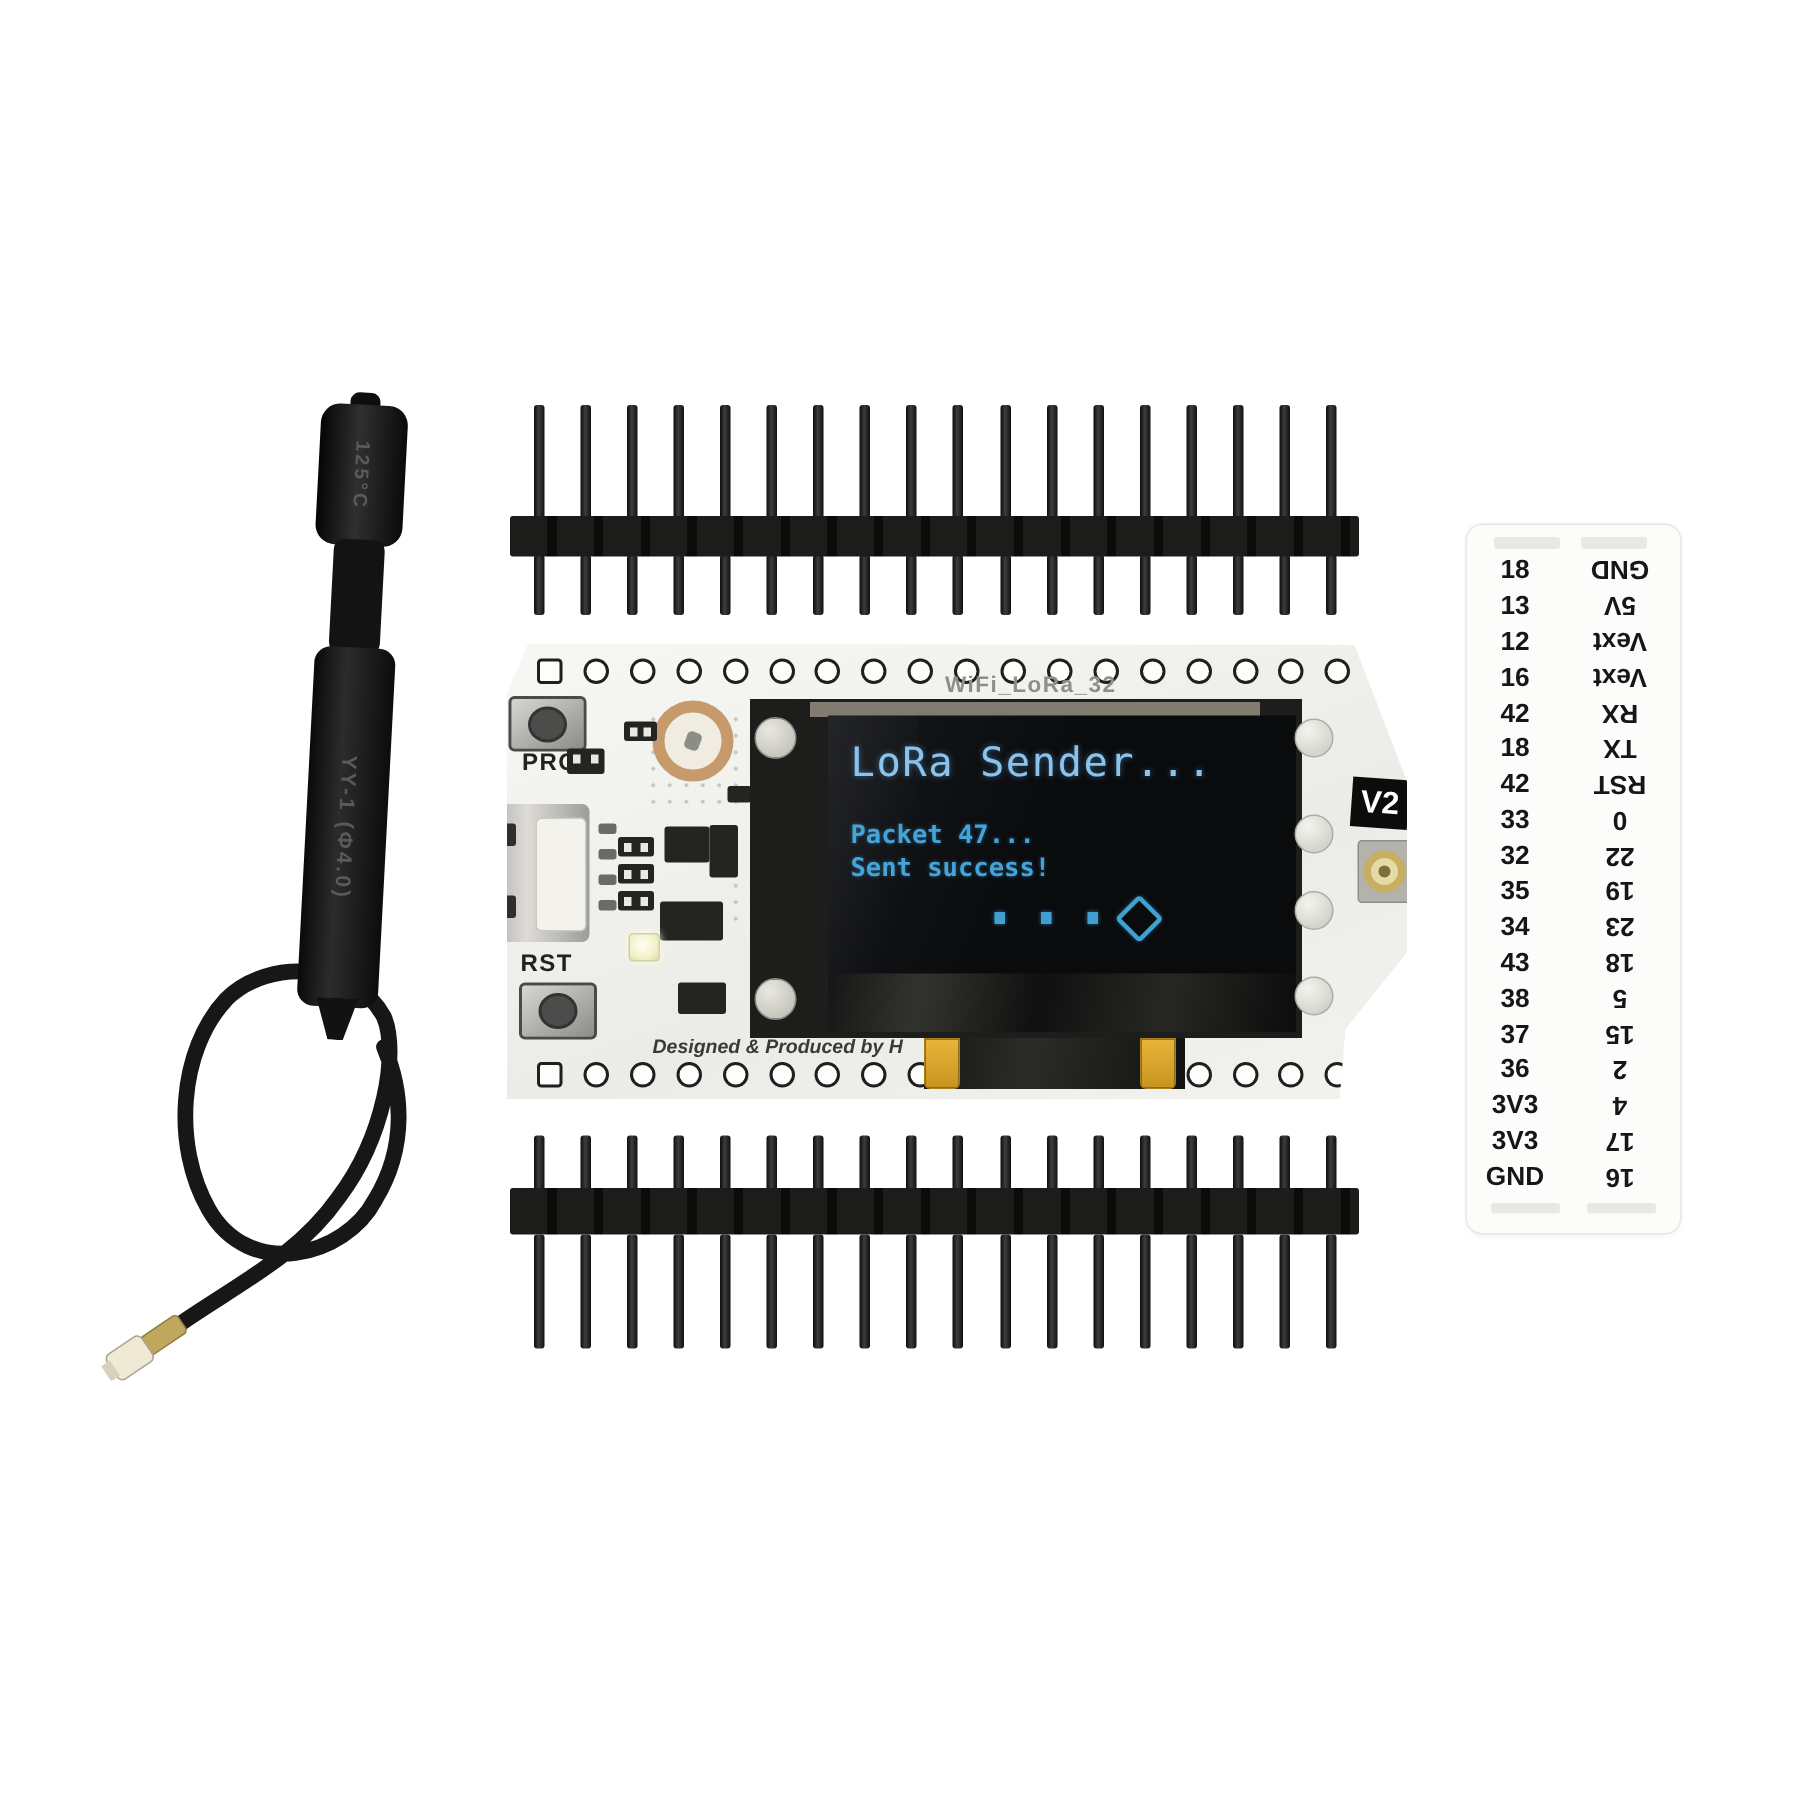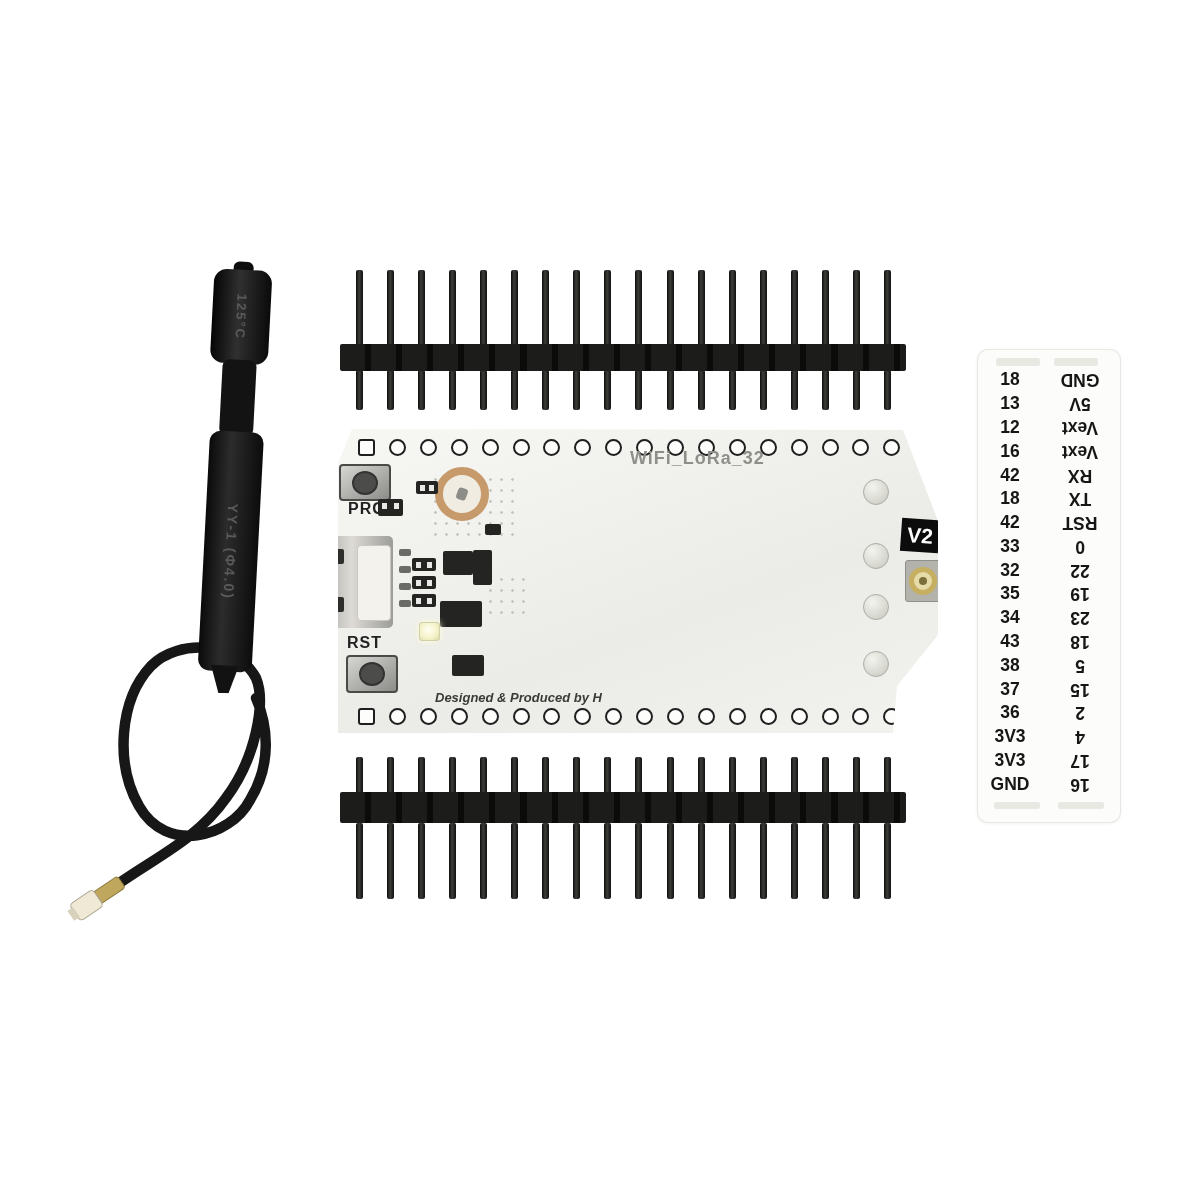--- a/index.html
+++ b/index.html
@@ -56,21 +56,21 @@
   .usb-core{position:absolute;left:28px;top:9px;width:32px;height:74px;border-radius:4px;
             background:#f3f2ec;border:1px solid #c9c9c4;}
   .usb-slot{position:absolute;left:3px;width:12px;height:15px;background:#2e2e2c;border-radius:2px;}
   .usb-pin{position:absolute;width:12px;height:7px;background:#6a6a66;border-radius:2px;}
   .coil{left:100px;top:38px;width:54px;height:54px;border-radius:50%;
         border:8px solid #c79a6b;background:#f1ece2;box-sizing:border-box;}
   .coil::after{content:"";position:absolute;left:14px;top:13px;width:10px;height:12px;
         background:#8c8c88;border-radius:3px;transform:rotate(20deg);}
   .via-field{background-image:radial-gradient(#b6b6b0 1.2px,transparent 1.5px);
         background-size:11px 11px;opacity:.75;}
-  .silk{font-size:18px;font-weight:bold;color:#8f8f8a;letter-spacing:1px;}
+  .silk{font-size:15px;font-weight:bold;color:#8f8f8a;letter-spacing:1px;}
   .designed{font-size:13px;font-weight:bold;font-style:italic;color:#3a3a38;white-space:nowrap;}
   .v2tag{left:566px;top:90px;width:38px;height:33px;background:#0c0c0c;color:#fff;
          font-weight:bold;font-size:21px;display:flex;align-items:center;justify-content:center;
          transform:rotate(4deg);}
   .ufl-base{left:570px;top:131px;width:36px;height:42px;background:#b3b3ac;border-radius:3px;
             border:1px solid #8f8f8a;box-sizing:border-box;}
   .ufl-ring{left:574px;top:138px;width:28px;height:28px;border-radius:50%;
             border:5px solid #c7af62;background:#e5dba8;box-sizing:border-box;}
   .ufl-ring::after{content:"";position:absolute;left:5px;top:5px;width:8px;height:8px;
             border-radius:50%;background:#7c6f3c;}
@@ -308,20 +308,41 @@
 
     <div class="abs designed" style="left:100px;top:261px;">Designed &amp; Produced by H</div>
 
     <div class="abs v2tag">
       <span>V2</span>
     </div>
     <div class="abs ufl-base"></div>
     <div class="abs ufl-ring"></div>
   </div>
 
+  <div class="abs oled">
+    <div class="abs oled-main"></div>
+    <div class="abs oled-tape"></div>
+    <div class="abs mod-standoff" style="left:3px;top:12px;"></div>
+    <div class="abs mod-standoff" style="left:3px;top:186px;"></div>
+    <div class="abs glass">
+      <div class="abs oled-title">LoRa Sender...</div>
+      <div class="abs oled-body" style="left:15px;top:70px;">Packet 47...</div>
+      <div class="abs oled-body" style="left:15px;top:92px;">Sent success!</div>
+      <div>
+          <div class="odot" style="left: 111px;"></div>
+          <div class="odot" style="left: 142px;"></div>
+          <div class="odot" style="left: 173px;"></div>
+        </div>
+      <div class="abs odiamond"></div>
+      <div class="abs glass-lower"></div>
+    </div>
+    <div class="abs oled-ext"></div>
+    <div class="abs gold-tab" style="left:116px;top:226px;"></div>
+    <div class="abs gold-tab" style="left:260px;top:226px;"></div>
+  </div>
 
   <div class="abs standoff" style="left:863px;top:479px;width:26px;height:26px;"></div>
   <div class="abs standoff" style="left:863px;top:543px;width:26px;height:26px;"></div>
   <div class="abs standoff" style="left:863px;top:594px;width:26px;height:26px;"></div>
   <div class="abs standoff" style="left:863px;top:651px;width:26px;height:26px;"></div>
 
   <div class="abs strip">
     <div class="strip-dash" style="left:18px;top:8px;width:44px;"></div>
     <div class="strip-dash" style="left:76px;top:8px;width:44px;"></div>
     <div class="pin-rows">

